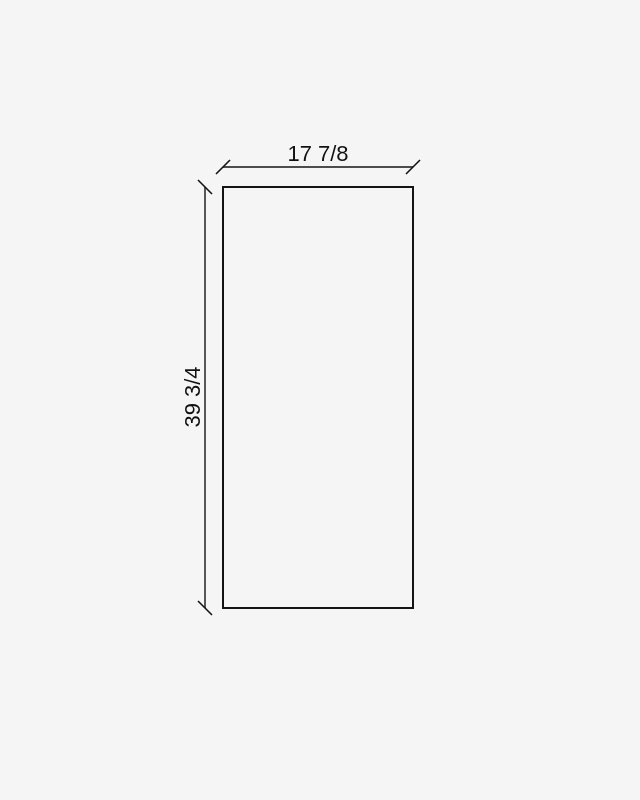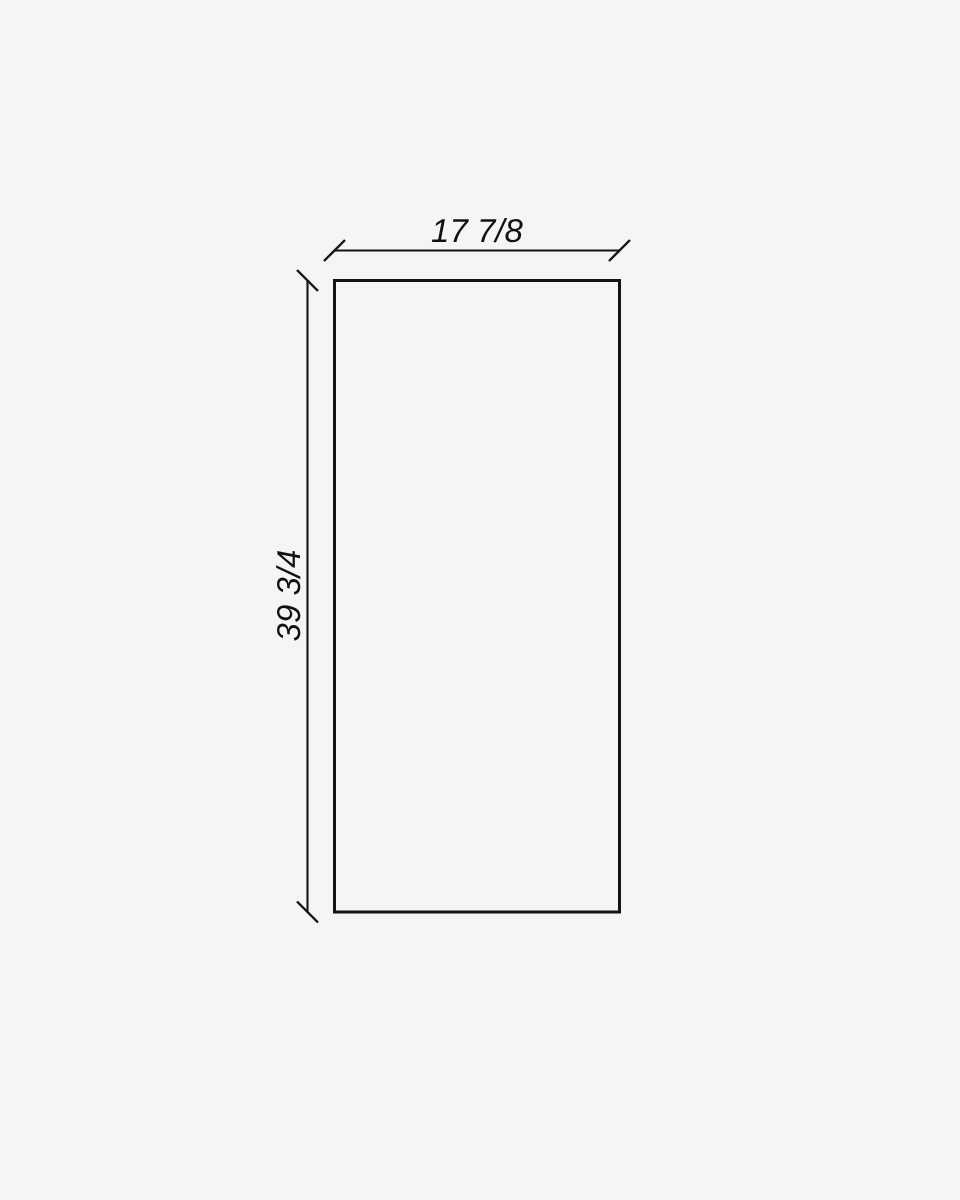--- a/index.html
+++ b/index.html
@@ -10,21 +10,20 @@
     width: 640px;
     height: 800px;
     background: #f5f5f5;
     overflow: hidden;
     font-family: "Liberation Sans", sans-serif;
   }
   .stage {
     position: relative;
     width: 592px;
     height: 800px;
-    font-style: italic;
   }
   svg {
     display: block;
   }
   .panel {
     fill: none;
     stroke: #141414;
     stroke-width: 2;
   }
   .dim-line {

